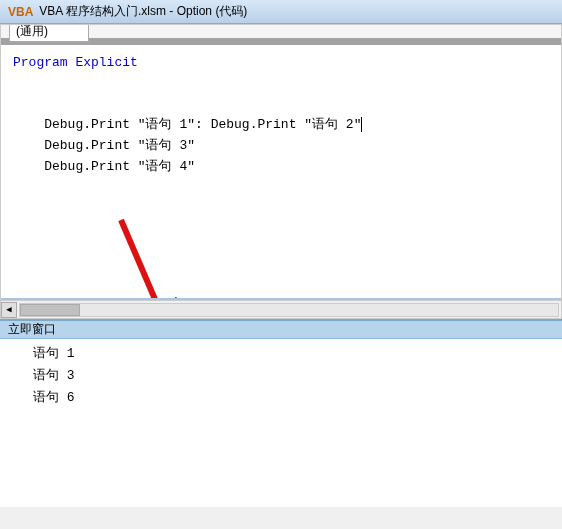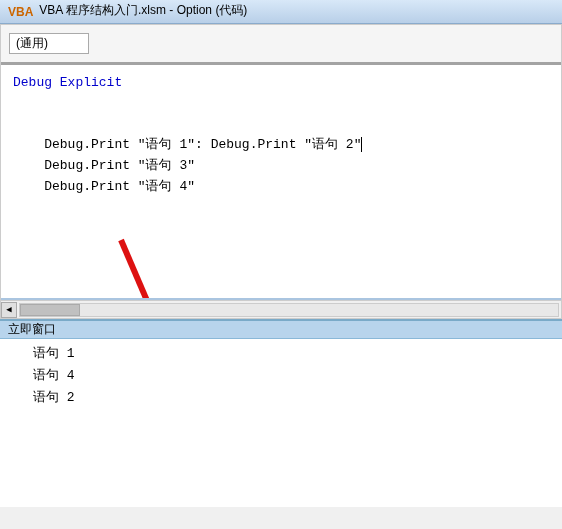--- a/index.html
+++ b/index.html
@@ -14,38 +14,38 @@
 
     
     .title-bar {
       background: linear-gradient(to bottom, #d8e8f8, #b8cfe8);
       border-bottom: 1px solid #8aabcc;
       padding: 4px 8px;
       font-family: Arial, sans-serif;
       font-size: 12px;
       color: #000;
       display: flex;
-      align-items: flex-end;
+      align-items: center;
       gap: 6px;
       height: 24px;
     }
     .title-icon {
       color: #cc6600;
       font-size: 12px;
       font-weight: bold;
     }
 
     
     .dropdown-bar {
       background: #f5f5f5;
-      border-bottom: 3px solid #a3a3a3;
+      border-bottom: 7px solid #a3a3a3;
       padding: 3px 8px;
       font-family: Arial, sans-serif;
       font-size: 12px;
-      height: 40px;
+      height: 20px;
       display: flex;
       align-items: center;
     }
     .dropdown-box {
       border: 1px solid #aaa;
       background: white;
       padding: 1px 6px;
       font-size: 12px;
       font-family: Arial, sans-serif;
       min-width: 80px;
@@ -171,21 +171,21 @@
 
 <div class="main-content">
 
   <div class="code-area" style="flex:1; display:flex; flex-direction:column; position:relative;">
 
     <div class="dropdown-bar">
       <span class="dropdown-box">(通用)</span>
     </div>
 
     <div class="code-editor">
-      <div class="code-line blue">Debug Explicit</div>
+      <div class="code-line blue">Program Explicit</div>
       <div class="code-line">&nbsp;</div>
       <div class="code-line">&nbsp;</div>
       <div class="code-line">    Debug.Print "语句 1": Debug.Print "语句 2"<span style="border-left:1px solid #000;">​</span></div>
       <div class="code-line">    Debug.Print "语句 3"</div>
       <div class="code-line">    Debug.Print "语句 4"</div>
       <div class="code-line">&nbsp;</div>
 
       <svg class="red-arrow-container" viewBox="0 0 160 180" xmlns="http://www.w3.org/2000/svg">
 
         <defs>
@@ -205,18 +205,18 @@
     </div>
 
   </div>
 
   <div class="immediate-window">
     <div class="immediate-header">
       <span>立即窗口</span>
     </div>
     <div class="immediate-content">
       <div class="immediate-line">语句 1</div>
-      <div class="immediate-line">语句 4</div>
-      <div class="immediate-line">语句 2</div>
+      <div class="immediate-line">语句 3</div>
+      <div class="immediate-line">语句 6</div>
     </div>
   </div>
 
 </div>
 
 </body></html>

